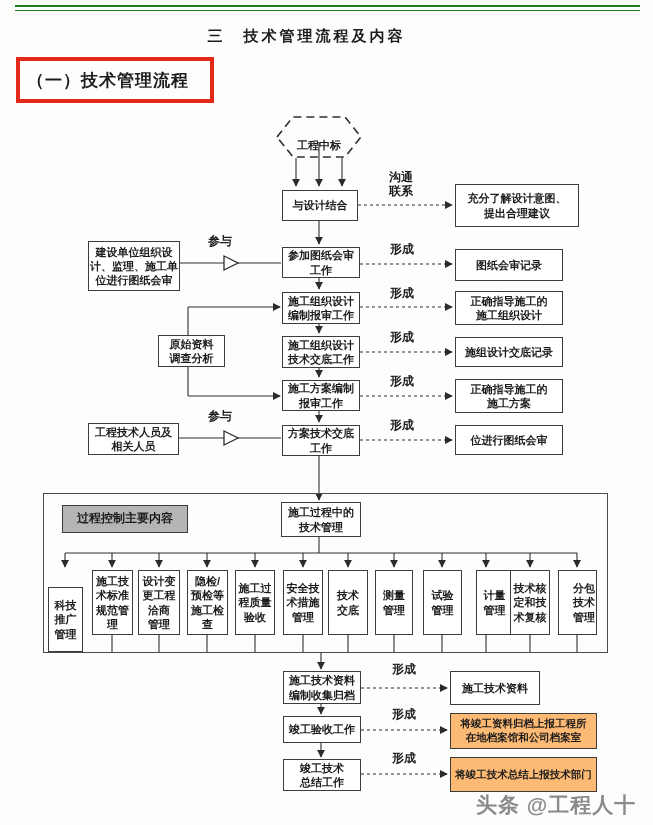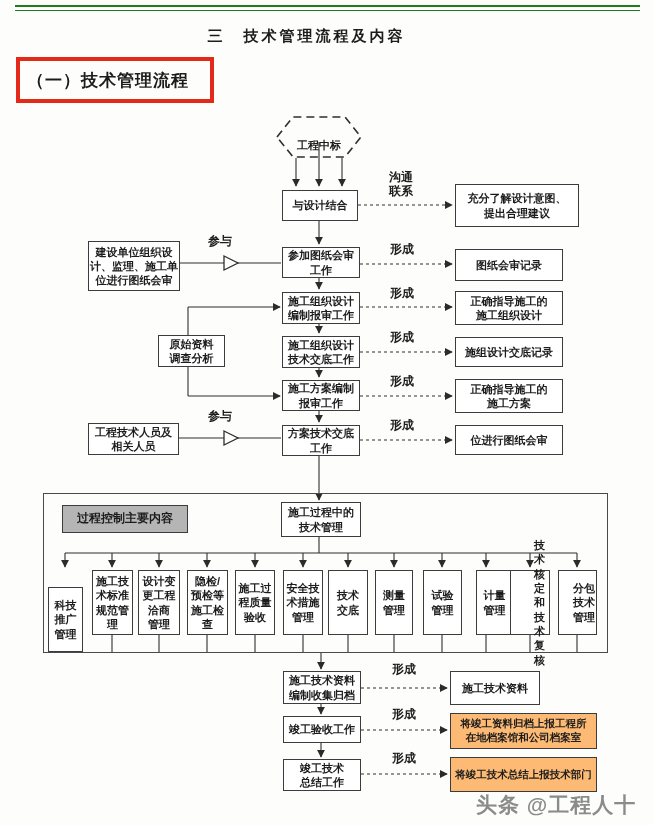--- a/index.html
+++ b/index.html
@@ -173,21 +173,21 @@
 术措施
 管理</div>
 <div class="box" style="left:328px;top:570px;width:40px;height:65px;">技术
 交底</div>
 <div class="box" style="left:375px;top:570px;width:38px;height:65px;">测量
 管理</div>
 <div class="box" style="left:423px;top:570px;width:39px;height:65px;">试验
 管理</div>
 <div class="box" style="left:468px;top:570px;width:37px;height:65px;margin-left:8px;">计量
 管理</div>
-<div class="box" style="left:510px;top:570px;width:40px;height:65px;padding-left:20px;">技术核
+<div class="box" style="left:510px;top:570px;width:40px;height:65px;">技术核
 定和技
 术复核</div>
 <div class="box" style="left:558px;top:570px;width:39px;height:65px;padding-left:14px;">分包
 技术
 管理</div>
 
 <div class="box" style="left:283px;top:671px;width:78px;height:33px;">施工技术资料
 编制收集归档</div>
 <div class="box" style="left:283px;top:716px;width:78px;height:27px;">竣工验收工作</div>
 <div class="box" style="left:283px;top:759px;width:78px;height:32px;">竣工技术

